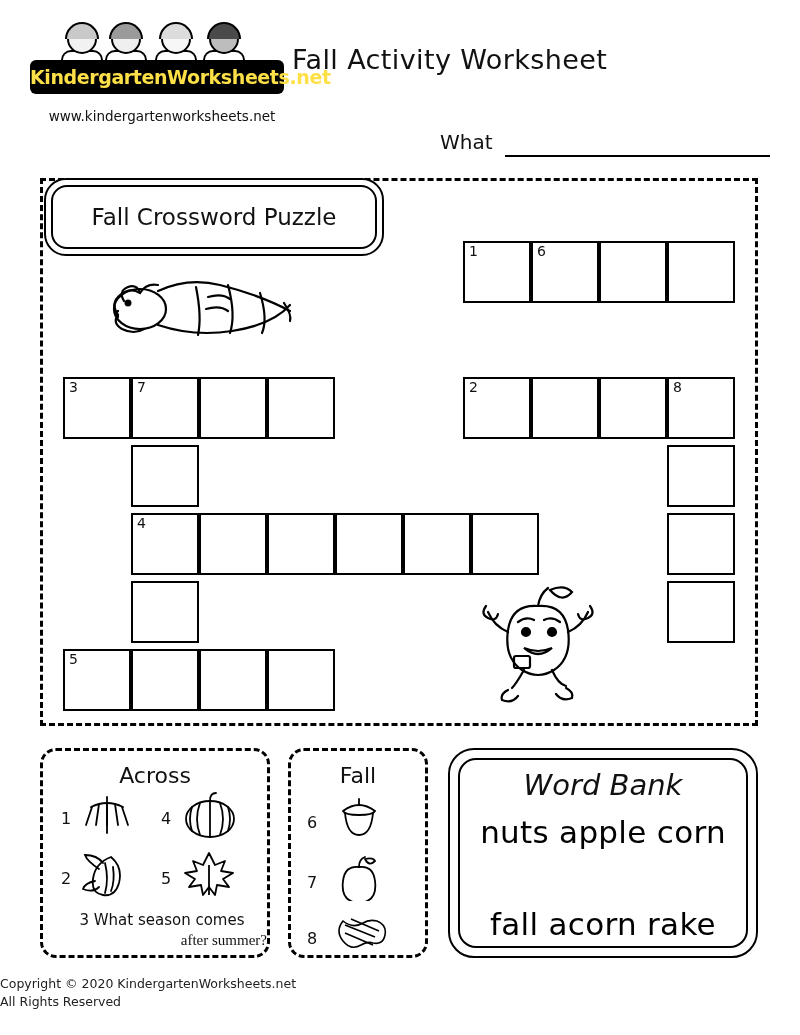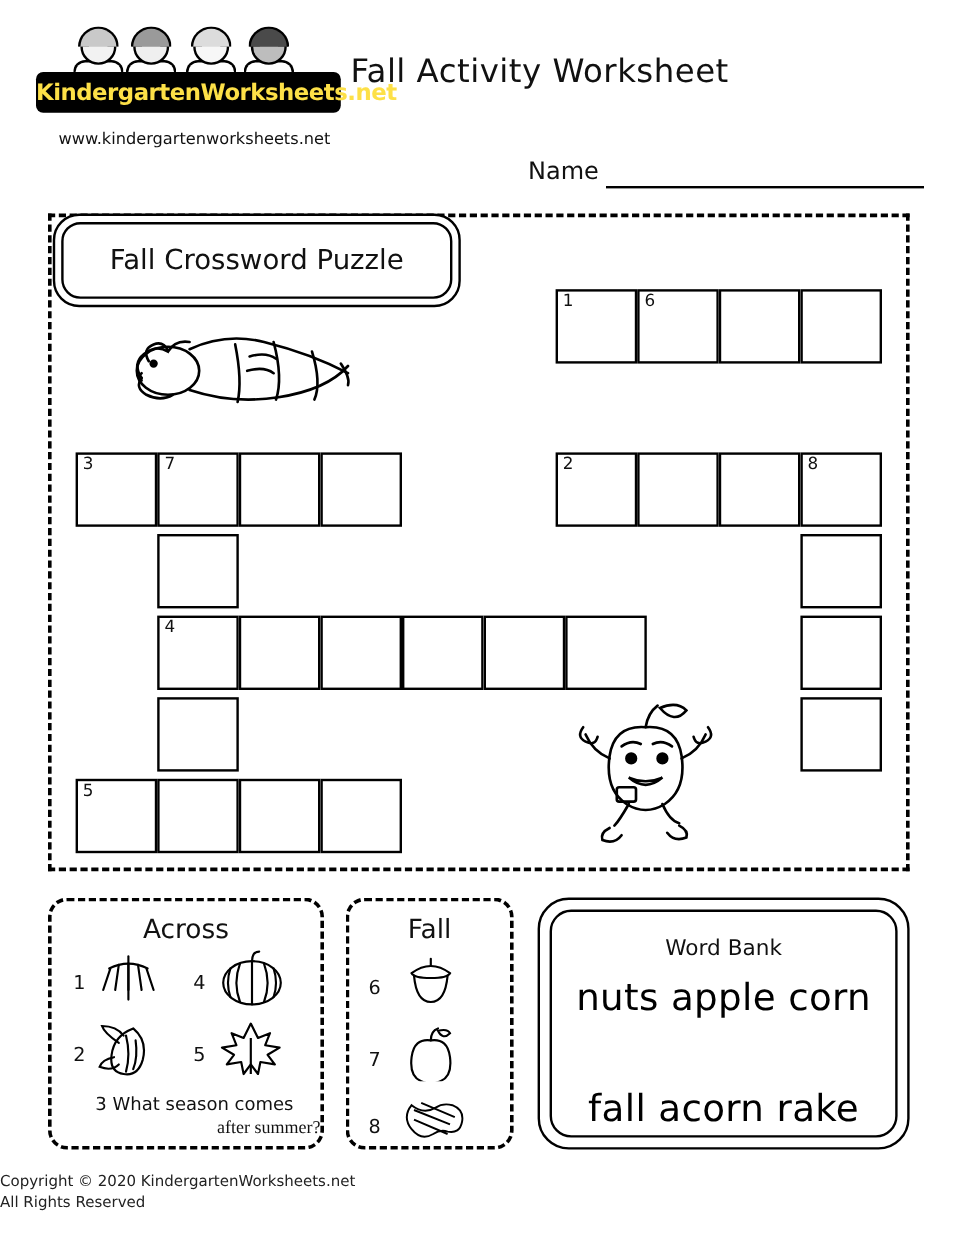--- a/index.html
+++ b/index.html
@@ -267,21 +267,21 @@
   .box-heading {
     position: absolute;
     width: 100%;
     text-align: center;
     font-size: 22px;
     font-family: "DejaVu Sans", sans-serif;
     color: #111;
   }
   .across-box .box-heading { top: 12px; }
   .down-box .box-heading { top: 12px; }
-  .wordbank-box .box-heading { top: 32px; font-size: 18px; }
+  .wordbank-box .box-heading { top: 20px; font-size: 29px; font-style: italic; }
 
   .clue-num {
     position: absolute;
     font-size: 16px;
     font-family: "DejaVu Sans", sans-serif;
     color: #111;
   }
   .clue-text {
     position: absolute;
     font-size: 15px;
@@ -338,21 +338,21 @@
         <div class="body"></div>
           <div class="head"></div>
           <div class="hair"></div>
       </div>
     </div>
     <div class="logo-bar">KindergartenWorksheets.net</div>
     <div class="logo-url">www.kindergartenworksheets.net</div>
   </div>
 
   <div class="worksheet-title">Fall Activity Worksheet</div>
-  <div class="name-line">Name</div>
+  <div class="name-line">What</div>
   <div class="name-rule"></div>
 </div>
 
 <div class="puzzle-panel">
 
   <div class="title-badge">
     <div class="scallop"></div>
     <div class="inner"></div>
     <div class="txt">Fall Crossword Puzzle</div>
   </div>

